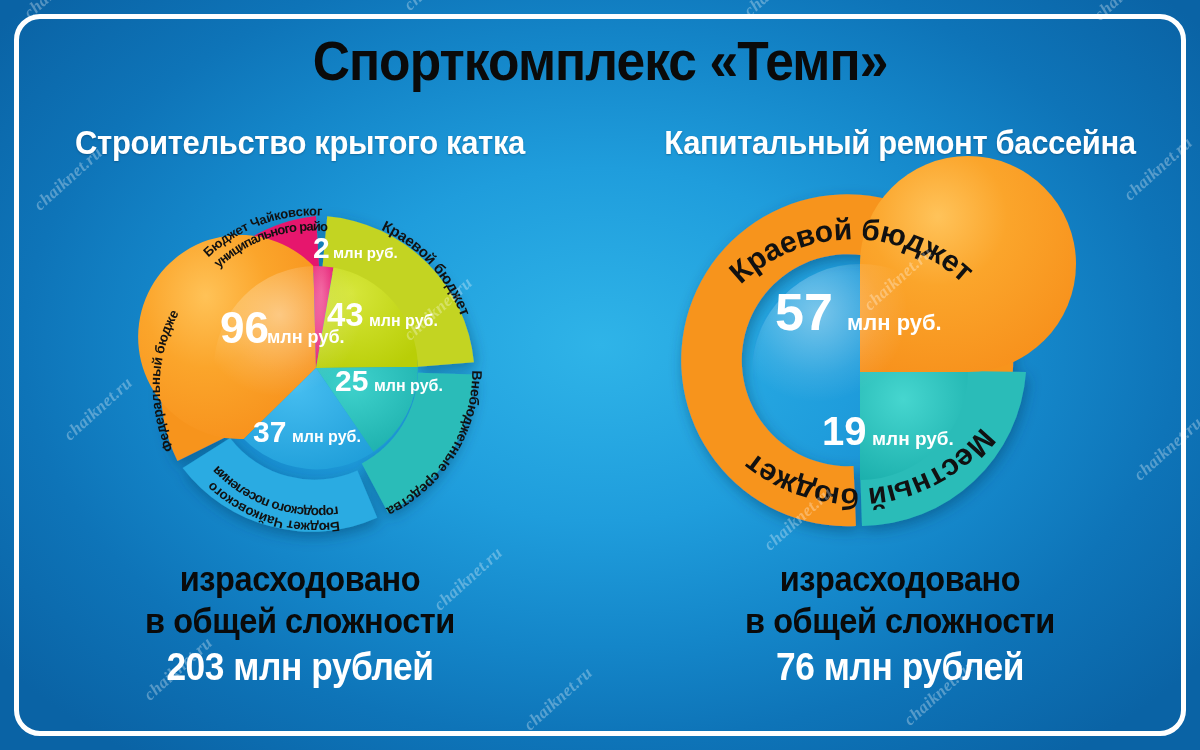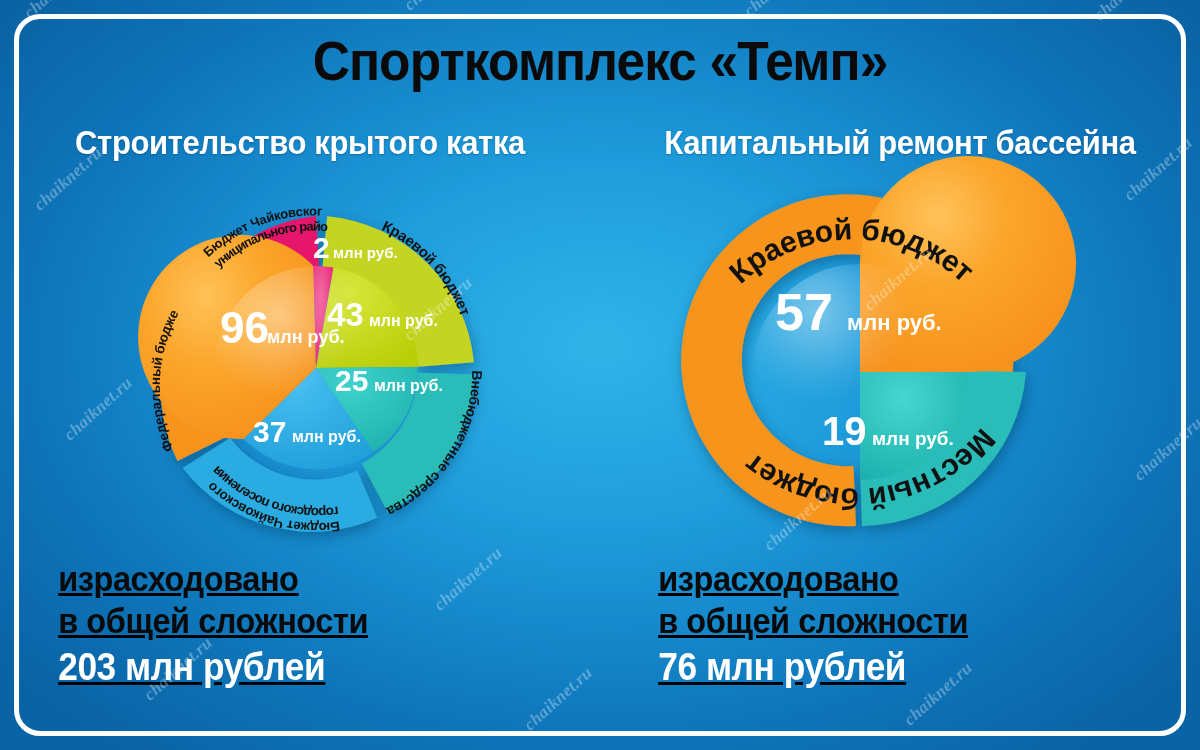--- a/index.html
+++ b/index.html
@@ -38,21 +38,21 @@
   }
   .subtitle{
     position:absolute;top:124px;z-index:20;text-align:center;
     font-weight:700;font-size:33px;line-height:38px;color:#ffffff;
     letter-spacing:-.4px;transform:scaleX(.94);
     text-shadow:0 1px 2px rgba(0,40,70,.35);
   }
   #sub-left{left:20px;width:560px;}
   #sub-right{left:620px;width:560px;}
   
-  .summary{position:absolute;z-index:20;text-align:left;text-decoration:underline;}
+  .summary{position:absolute;z-index:20;text-align:center;}
   #sum-left{left:40px;width:520px;top:558px;}
   #sum-right{left:640px;width:520px;top:558px;}
   .sum-l1,.sum-l2{
     display:block;color:#0a0a0a;font-weight:700;font-size:35px;line-height:42px;
     letter-spacing:-.5px;transform:scaleX(.93);
   }
   .sum-l3{
     display:block;color:#ffffff;font-weight:700;font-size:38px;line-height:46px;
     letter-spacing:-.5px;transform:scaleX(.93);margin-top:2px;
   }

